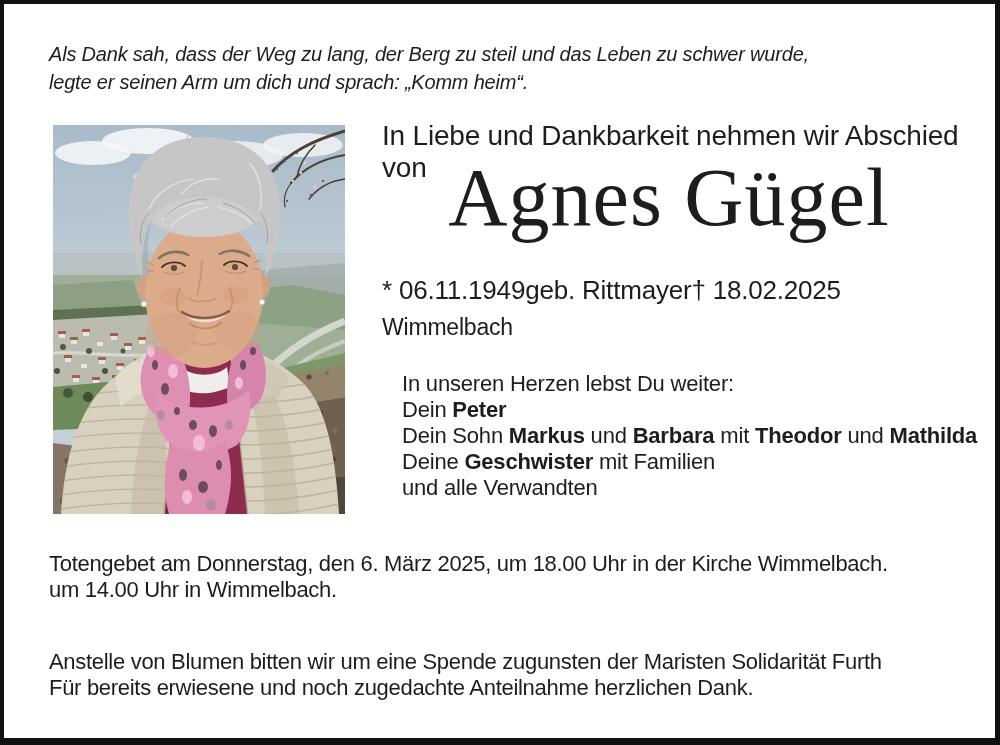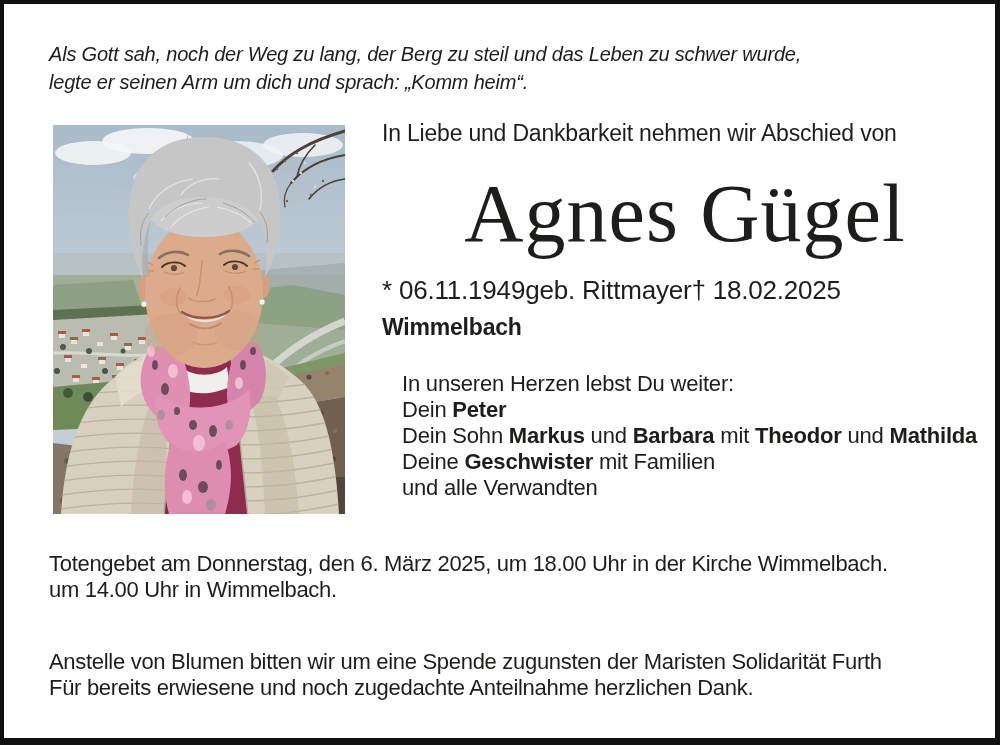--- a/index.html
+++ b/index.html
@@ -15,46 +15,46 @@
     overflow:hidden;
   }
   .quote{
     position:absolute;left:45px;top:36px;
     font-style:italic;font-size:20px;line-height:28px;letter-spacing:-0.2px;
   }
   .photo{
     position:absolute;left:49px;top:121px;width:292px;height:389px;overflow:hidden;
   }
   .photo svg{display:block;width:292px;height:389px;}
-  .intro{position:absolute;left:378px;top:116px;font-size:23px;letter-spacing:-0.2px;}
+  .intro{position:absolute;left:378px;top:116px;font-size:28px;letter-spacing:-0.2px;}
   .name{
-    position:absolute;left:378px;top:148px;width:574px;margin:16px;
+    position:absolute;left:378px;top:148px;width:574px;margin:0;
     font-family:"Liberation Serif",serif;font-weight:400;
     font-size:82px;line-height:92px;text-align:center;letter-spacing:1px;
   }
   .dates{
     position:absolute;left:378px;top:271px;width:574px;
     display:flex;align-items:baseline;
     font-size:26px;letter-spacing:-0.2px;
   }
-  .place{position:absolute;left:378px;top:310px;font-size:23px;font-weight:bold;letter-spacing:-0.2px;}
+  .place{position:absolute;left:378px;top:310px;font-size:23px;font-weight:normal;letter-spacing:-0.2px;}
   .family{position:absolute;left:398px;top:367px;font-size:22px;line-height:26px;letter-spacing:-0.2px;}
   .block{position:absolute;left:45px;font-size:22px;line-height:26px;letter-spacing:-0.3px;}
   .funeral{top:547px;}
   .donation{top:645px;}
   .b{font-weight:bold;margin-top:11px;}
   .line{white-space:nowrap;}
 </style>
 </head>
 <body>
 
 <div class="page">
 
   <div class="quote">
-      <div class="line">Als Gott sah, noch der Weg zu lang, der Berg zu steil und das Leben zu schwer wurde,</div>
+      <div class="line">Als Dank sah, dass der Weg zu lang, der Berg zu steil und das Leben zu schwer wurde,</div>
       <div class="line">legte er seinen Arm um dich und sprach: „Komm heim“.</div>
     </div>
 
   <div class="photo">
     <svg viewBox="0 0 292 389" xmlns="http://www.w3.org/2000/svg">
       <defs>
         <linearGradient id="sky" x1="0" y1="0" x2="0" y2="1">
           <stop offset="0" stop-color="#a9bac9"></stop>
           <stop offset="0.55" stop-color="#c8d3db"></stop>
           <stop offset="1" stop-color="#c2cbd0"></stop>

